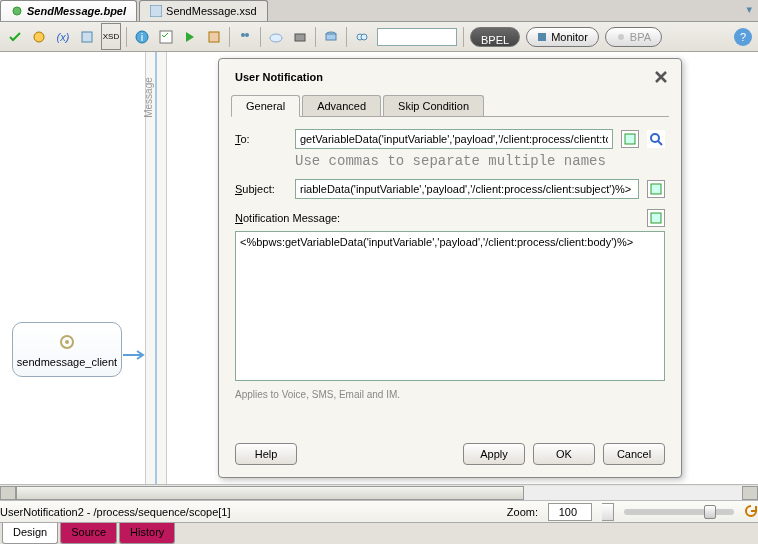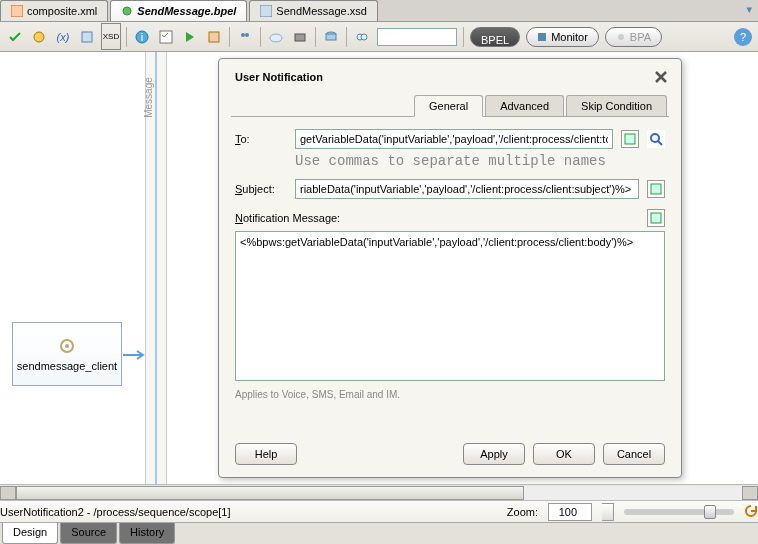--- a/index.html
+++ b/index.html
@@ -18,28 +18,28 @@
 .tb-pill.bpel { background: linear-gradient(#6a6a6a,#444); color: #fff; flex-direction: column; }
 .tb-pill.mon { background: linear-gradient(#fff,#ddd); }
 .tb-pill.bpa { background: linear-gradient(#fff,#ddd); color: #999; }
 .tb-help { width: 18px; height: 18px; border-radius: 50%; background: #5a9edc; color: #fff; display: flex; align-items: center; justify-content: center; margin-left: auto; }
 
 .canvas { position: absolute; top: 52px; left: 0; right: 0; height: 432px; background: #fff; overflow: hidden; }
 .swimlane { position: absolute; left: 145px; top: 0; width: 22px; height: 100%; background: #f6f6f3; border-left: 1px solid #ccc; border-right: 1px solid #ccc; }
 .swimlane-lbl { transform: rotate(-90deg); position: absolute; top: 40px; left: -18px; color: #999; font-size: 10px; }
 .flowline { position: absolute; left: 155px; top: 0; width: 2px; height: 100%; background: #a7c7e7; }
 
-.node { position: absolute; left: 12px; top: 270px; width: 110px; height: 64px; border: 1px solid #9ab; border-radius: 0; background: linear-gradient(#fff,#f4f8fb); display: flex; flex-direction: column; align-items: center; justify-content: center; gap: 4px; }
+.node { position: absolute; left: 12px; top: 270px; width: 110px; height: 55px; border: 1px solid #9ab; border-radius: 10px; background: linear-gradient(#fff,#f4f8fb); display: flex; flex-direction: column; align-items: center; justify-content: center; gap: 4px; }
 .node-gear { width: 20px; height: 20px; }
 .node-arrow { position: absolute; right: -26px; top: 26px; }
 
 .dialog { position: absolute; left: 218px; top: 58px; width: 464px; height: 420px; background: #f6f5f0; border: 1px solid #888; box-shadow: 2px 2px 6px rgba(0,0,0,0.25); border-radius: 4px; }
 .dlg-title { padding: 10px 12px 4px 16px; font-weight: bold; font-size: 12px; display: flex; justify-content: space-between; align-items: center; }
 .dlg-close { width: 16px; height: 16px; cursor: pointer; }
-.dlg-tabs { display: flex; margin: 6px 12px 0 12px; border-bottom: 1px solid #aaa; justify-content: flex-end; }
+.dlg-tabs { display: flex; margin: 6px 12px 0 12px; border-bottom: 1px solid #aaa; }
 .dlg-tab { padding: 4px 14px; border: 1px solid #aaa; border-bottom: none; background: #e0ddd4; margin-right: 2px; border-radius: 3px 3px 0 0; cursor: pointer; }
 .dlg-tab.active { background: #f6f5f0; border-bottom: 1px solid #f6f5f0; margin-bottom: -1px; }
 .dlg-body { padding: 12px 16px; }
 .row { display: flex; align-items: center; gap: 8px; margin-bottom: 4px; }
 .row label { width: 52px; text-align: left; }
 .row input[type=text] { flex: 1; border: 1px solid #8a9; padding: 2px 4px; height: 20px; }
 .mini-btn { width: 18px; height: 18px; border: 1px solid #999; background: #fff; cursor: pointer; display: flex; align-items: center; justify-content: center; }
 .hint { color: #888; margin-left: 60px; margin-bottom: 10px; font-size: 14px; font-family: Liberation Mono, monospace; }
 .msg-lbl { display: flex; justify-content: space-between; align-items: center; margin-bottom: 4px; }
 .textarea { width: 100%; height: 150px; border: 1px solid #8a9; padding: 4px; resize: none; font-family: inherit; }
@@ -54,37 +54,29 @@
 .hscroll .thumb { position: absolute; left: 0; width: 70%; height: 100%; background: linear-gradient(#f4f4f0,#d7d7cf); border: 1px solid #999; }
 
 .status { position: absolute; top: 500px; left: 0; right: 0; height: 22px; background: linear-gradient(#fbfbf8,#f0efe9); border-top: 1px solid #bbb; display: flex; align-items: center; padding: 0 0; gap: 10px; }
 .status .path { flex: 1; }
 .zoom-input { width: 44px; height: 18px; border: 1px solid #999; text-align: right; padding-right: 14px; position: relative; }
 .zoom-spin { display:inline-block; width:12px; height:18px; border:1px solid #999; border-left:none; background:linear-gradient(#fff,#ddd); }
 .slider { width: 110px; height: 6px; background: #ccc; border-radius: 3px; position: relative; }
 .slider .knob { position: absolute; top: -4px; left: 80px; width: 12px; height: 14px; background: linear-gradient(#fff,#ccc); border: 1px solid #888; border-radius: 2px; }
 
 .bottom-tabs { position: absolute; top: 522px; left: 0; right: 0; height: 22px; background: #e4e1da; border-top: 1px solid #aaa; display: flex; }
-.btab { padding: 3px 10px; border: 1px solid #999; border-top: none; background: #737373; margin-left: 2px; border-radius: 0 0 3px 3px; cursor: pointer; }
+.btab { padding: 3px 10px; border: 1px solid #999; border-top: none; background: #be185d; margin-left: 2px; border-radius: 0 0 3px 3px; cursor: pointer; }
 .btab.active { background: #fff; }
 
 .ul { text-decoration: underline; }
 </style>
 </head>
 <body>
 
 <div class="tabs-top">
-  <div class="tab-top">
-    <span class="tab-icon">
-      <svg viewBox="0 0 12 12">
-          <rect width="12" height="12" fill="#fca" stroke="#c60"></rect>
-        </svg>
-    </span>
-    <span>composite.xml</span>
-  </div>
   <div class="tab-top active">
     <span class="tab-icon">
       <svg viewBox="0 0 12 12">
           <circle cx="6" cy="6" r="4" fill="#6b6" stroke="#393"></circle>
         </svg>
     </span>
     <span>SendMessage.bpel</span>
   </div>
   <div class="tab-top">
     <span class="tab-icon">

